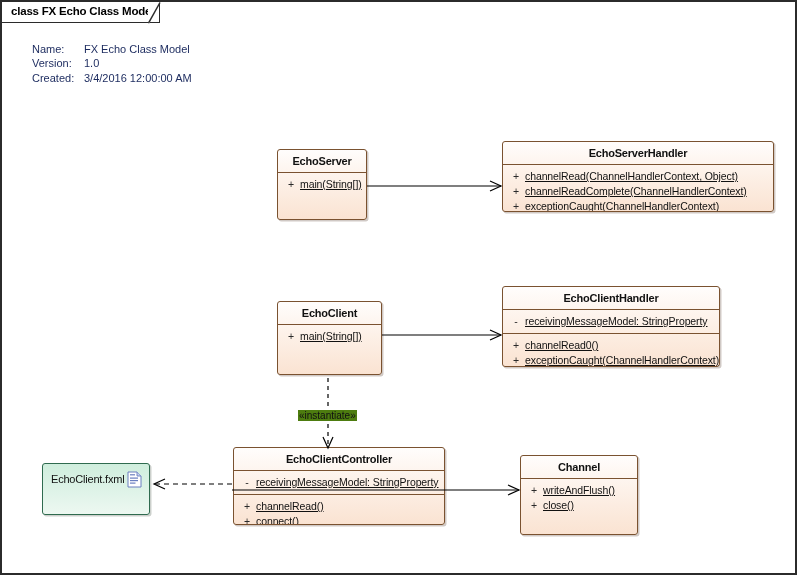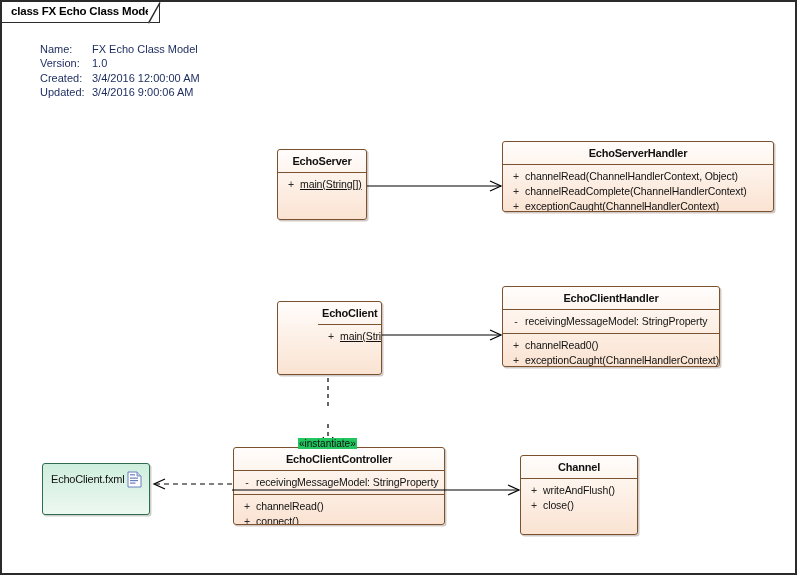--- a/index.html
+++ b/index.html
@@ -55,21 +55,21 @@
 
   
   #meta {
     position: absolute;
     left: 30px;
     top: 40px;
     font-size: 11px;
     color: #1b2a5e;
     line-height: 14.4px;
   }
-  #meta table { border-collapse: collapse; margin-left: 8px; }
+  #meta table { border-collapse: collapse; }
   #meta td {
     padding: 0 0 0 0;
     font-size: 11px;
     color: #1b2a5e;
     white-space: nowrap;
     vertical-align: top;
     line-height: 14.4px;
   }
   #meta td.k { width: 52px; }
 
@@ -107,21 +107,21 @@
     line-height: 15px;
     white-space: nowrap;
     padding: 0 2px;
   }
   .uml-vis {
     width: 18px;
     flex: 0 0 18px;
     text-align: center;
     color: #2a2a2a;
   }
-  .uml-member { letter-spacing: -0.1px; }
+  .uml-member { letter-spacing: -0.1px; text-decoration: underline; }
   .uml-member.static { text-decoration: underline; }
 
   
   #fxml-node {
     position: absolute;
     left: 40px;
     top: 461px;
     width: 108px;
     height: 52px;
     box-sizing: border-box;
@@ -156,24 +156,23 @@
     width: 797px;
     height: 575px;
     pointer-events: none;
     z-index: 1;
   }
   .stereo-label {
     position: absolute;
     font-size: 10px;
     color: #111111;
     white-space: nowrap;
-    background: #22c55e;
+    background: #4d7c0f;
     padding: 0 1px;
     z-index: 3;
-    margin-top: 28px;
   }
 </style>
 </head>
 <body>
 
 <div id="canvas">
 
   <div id="title-tab">
     <span id="title-tab-text">class FX Echo Class Model</span>
   </div>
@@ -190,24 +189,20 @@
         <td class="v">FX Echo Class Model</td>
       </tr>
       <tr>
         <td class="k">Version:</td>
         <td class="v">1.0</td>
       </tr>
       <tr>
         <td class="k">Created:</td>
         <td class="v">3/4/2016 12:00:00 AM</td>
       </tr>
-      <tr>
-        <td class="k">Updated:</td>
-        <td class="v">3/4/2016 9:00:06 AM</td>
-      </tr>
     </tbody>
       </table>
   </div>
 
   <svg class="conn-svg">
     <defs>
       <marker id="openArrow" markerWidth="14" markerHeight="12" refX="12" refY="6" orient="auto" markerUnits="userSpaceOnUse">
         <path d="M 1 1 L 12 6 L 1 11" fill="none" stroke="#000000" stroke-width="1.2"></path>
       </marker>
       <marker id="openArrowL" markerWidth="14" markerHeight="12" refX="12" refY="6" orient="auto" markerUnits="userSpaceOnUse">
@@ -266,21 +261,21 @@
         <span class="uml-vis">+</span>
         <span class="uml-member">channelReadComplete(ChannelHandlerContext)</span>
       </div>
       <div class="uml-row">
         <span class="uml-vis">+</span>
         <span class="uml-member">exceptionCaught(ChannelHandlerContext)</span>
       </div>
     </div>
   </div>
 
-  <div class="umlbox" style="left:275px; top:299px; width:105px; height:74px;padding-left:40px;">
+  <div class="umlbox" style="left:275px; top:299px; width:105px; height:74px;">
     <div class="uml-title">EchoClient</div>
     <div class="uml-sep"></div>
     <div class="uml-compartment">
       <div class="uml-row">
         <span class="uml-vis">+</span>
         <span class="uml-member static">main(String[])</span>
       </div>
     </div>
   </div>
 

